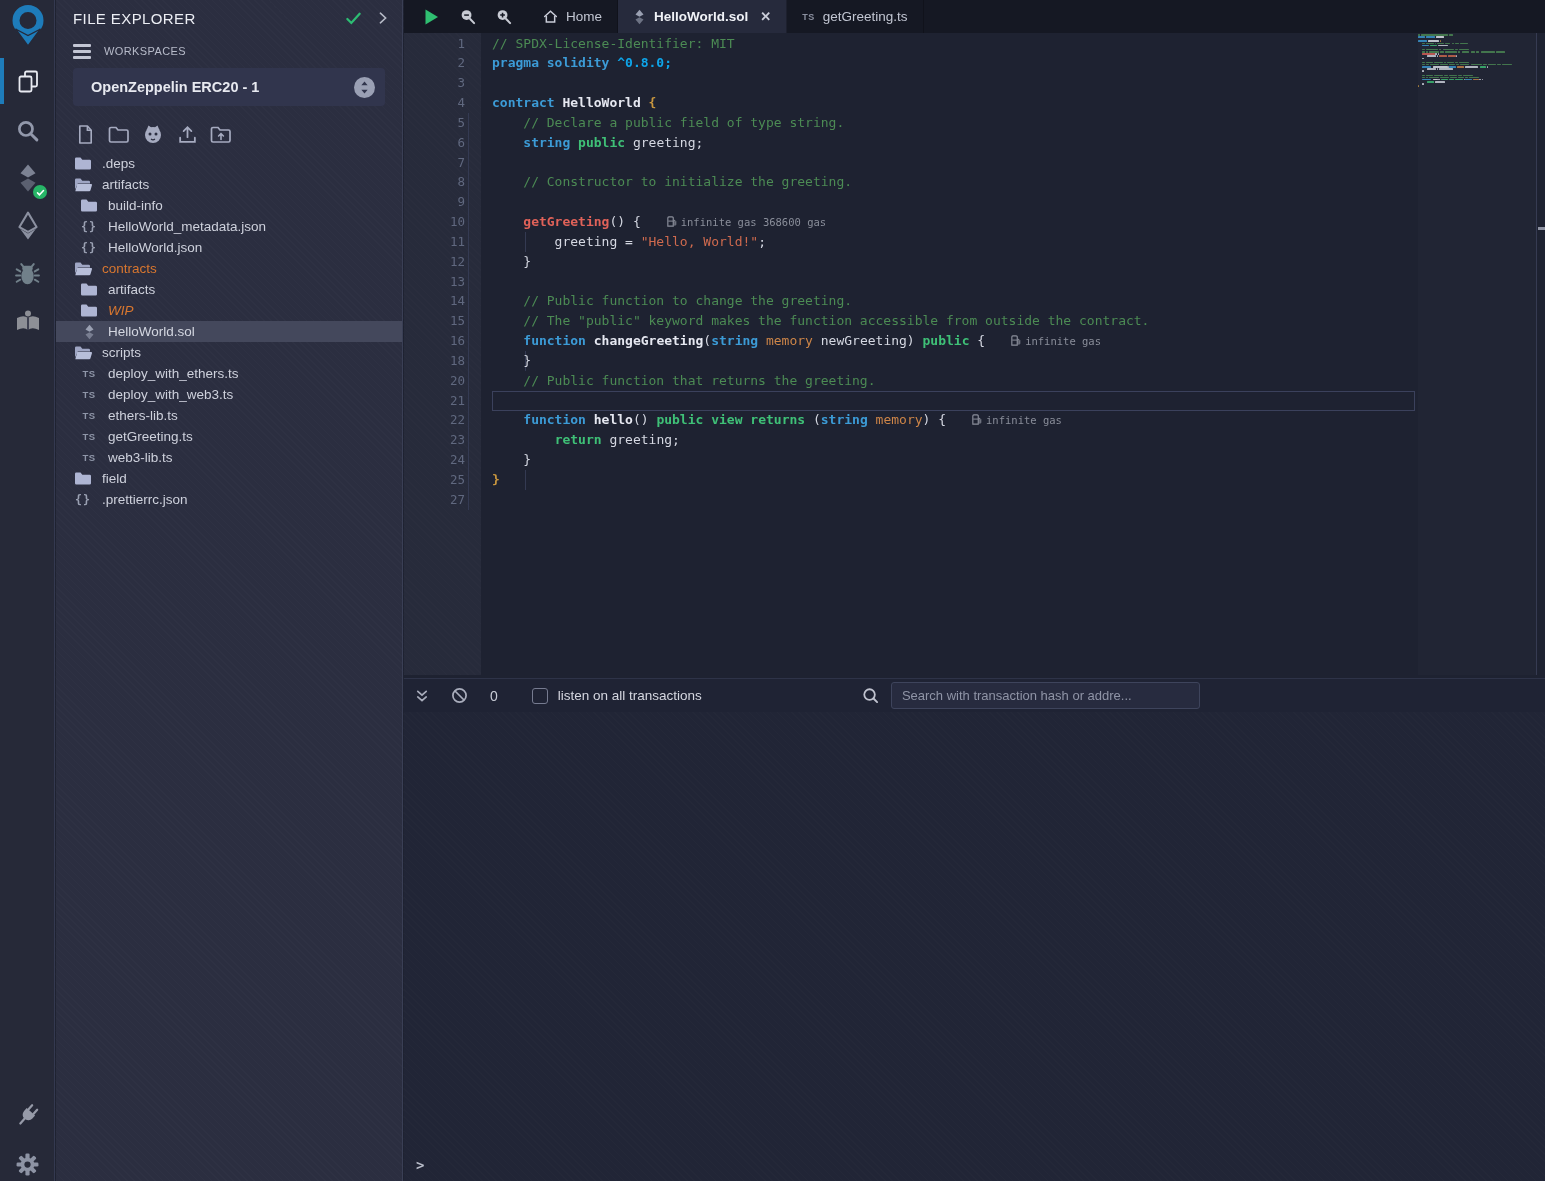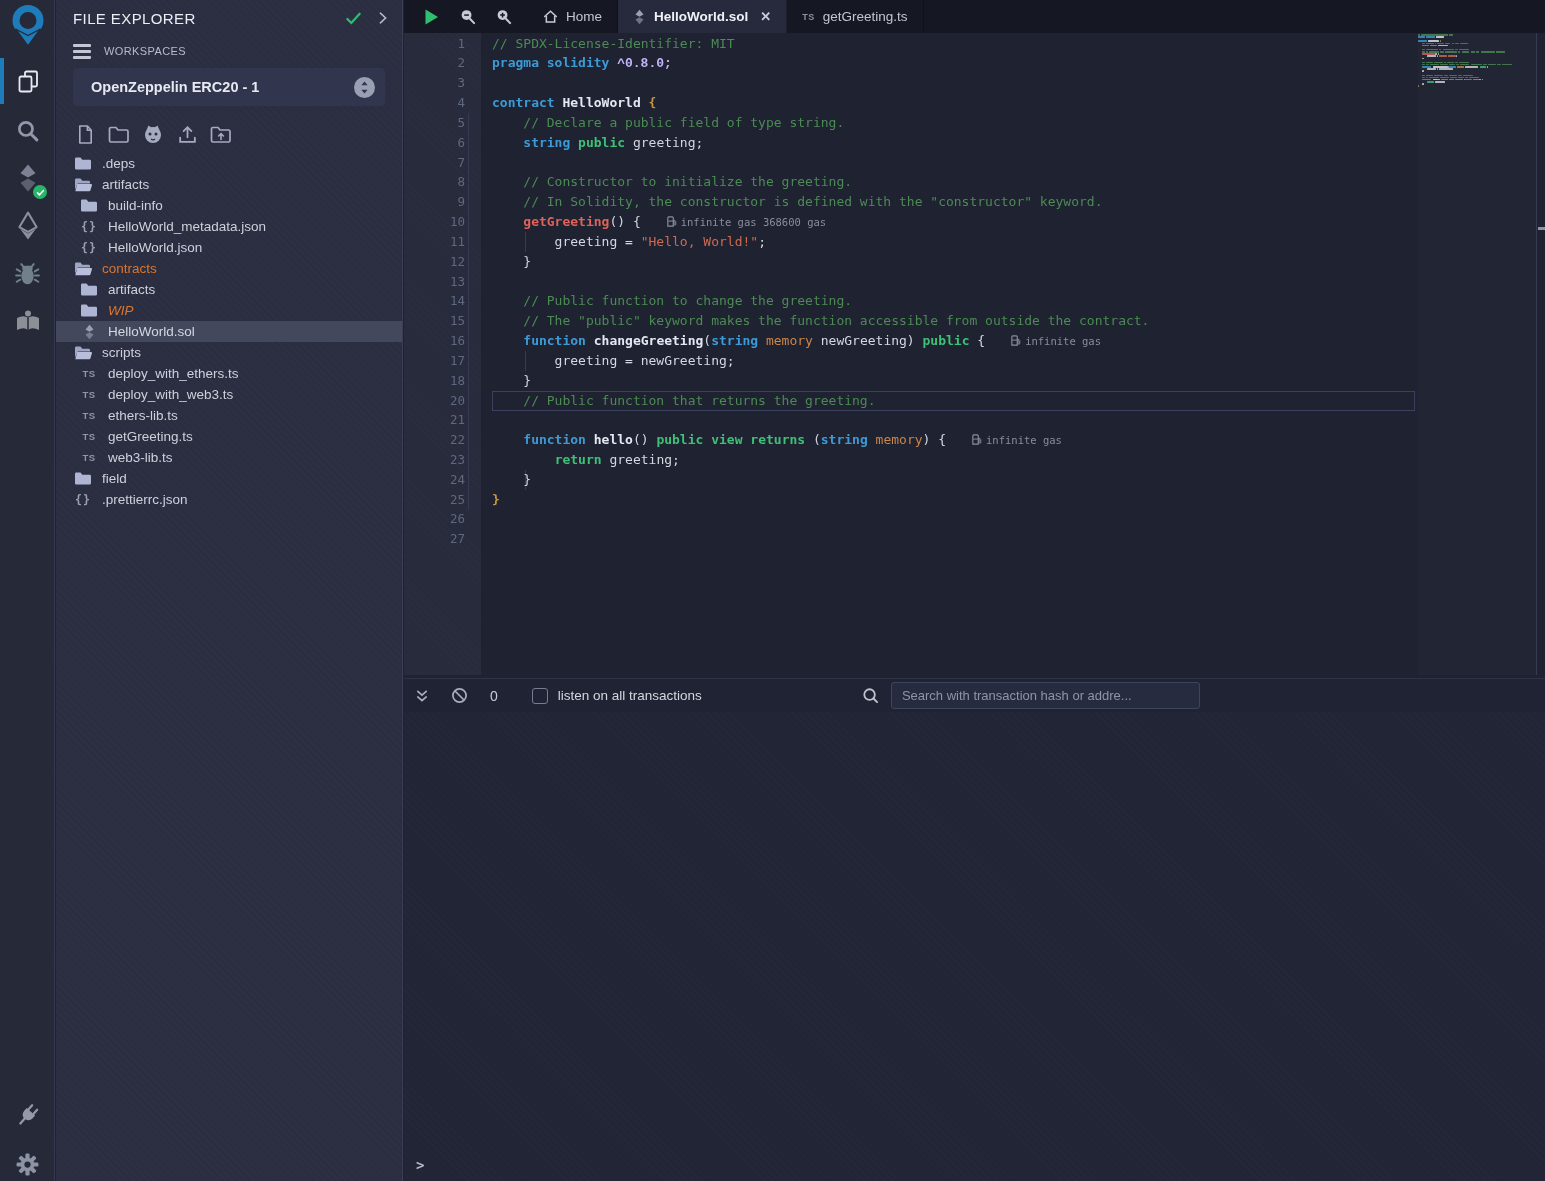--- a/index.html
+++ b/index.html
@@ -63,21 +63,21 @@
   .ln { position:absolute; left:0; top:0; width:61px; text-align:right; color:#60687f; font-size:12.5px; }
   .crow.cur .ln { color:#d8dbe4; }
   .codetext { position:absolute; left:88px; top:0; }
   .curline-box { position:absolute; left:88px; width:923px; height:20px; border:1px solid #3b415c; }
   .iguide { position:absolute; width:1px; background:#343a52; }
   .ghost { font-size:10.5px; color:#8a8e9a; margin-left:26px; letter-spacing:0; }
   .ghost svg { vertical-align:-1px; margin-right:4px; }
 
   .tok-cm{color:#4c8b54;} .tok-kw{color:#3c9bd6;font-weight:700;} .tok-mod{color:#3fc077;font-weight:700;}
   .tok-ctor{color:#e06259;font-weight:700;} .tok-mem{color:#cd8548;} .tok-str{color:#cf6a4e;}
-  .tok-id{color:#d5d8e2;} .tok-idb{color:#c4b5fd;font-weight:700;font-family:Liberation Mono, monospace;} .tok-fn{color:#e6e8f1;font-weight:700;}
+  .tok-id{color:#d5d8e2;} .tok-idb{color:#0ea5e9;font-weight:700;} .tok-fn{color:#e6e8f1;font-weight:700;}
   .tok-b1{color:#c9973f;font-weight:700;} .tok-b2{color:#d5d8e2;}
 
   .minimap { position:absolute; left:1014px; top:0; width:118px; height:642px; background:rgba(255,255,255,0.016); padding-top:1px; cursor:pointer; }
   .mm-line { height:2.15px; white-space:nowrap; overflow:hidden; }
   .mm-line span { display:inline-block; height:1.5px; vertical-align:top; border-radius:0.5px; }
   .scroll-track { position:absolute; left:1132px; top:0; width:1px; height:642px; background:#363b52; }
   .scroll-dash { position:absolute; left:1134px; top:194px; width:9px; height:3px; background:#8f93a3; cursor:pointer; }
 
   
   .term-bar { position:absolute; left:0; top:678px; right:0; height:34px; background:#1f2334; border-top:1px solid #2e3348;
@@ -444,47 +444,45 @@
           <div class="iguide" style="left: 121px; top: 317.88px; height: 19.83px;"></div>
           <div class="iguide" style="left: 121px; top: 436.86px; height: 19.83px;"></div>
           <div class="crow"><span class="ln">1</span><span class="codetext"><span class="tok-cm">// SPDX-License-Identifier: MIT</span></span></div>
           <div class="crow"><span class="ln">2</span><span class="codetext"><span class="tok-kw">pragma solidity</span><span class="tok-idb"> ^0.8.0;</span></span></div>
           <div class="crow"><span class="ln">3</span><span class="codetext"></span></div>
           <div class="crow"><span class="ln">4</span><span class="codetext"><span class="tok-kw">contract</span><span class="tok-id"> </span><span class="tok-fn">HelloWorld</span><span class="tok-id"> </span><span class="tok-b1">{</span></span></div>
           <div class="crow"><span class="ln">5</span><span class="codetext"><span class="tok-id">    </span><span class="tok-cm">// Declare a public field of type string.</span></span></div>
           <div class="crow"><span class="ln">6</span><span class="codetext"><span class="tok-id">    </span><span class="tok-kw">string</span><span class="tok-id"> </span><span class="tok-mod">public</span><span class="tok-id"> greeting;</span></span></div>
           <div class="crow"><span class="ln">7</span><span class="codetext"></span></div>
           <div class="crow"><span class="ln">8</span><span class="codetext"><span class="tok-id">    </span><span class="tok-cm">// Constructor to initialize the greeting.</span></span></div>
-          <div class="crow"><span class="ln">9</span><span class="codetext"><span class="tok-id">    </span><span class="tok-cm">// In Solidity, the constructor is defined with the "constructor" keyword.</span></span></div>
+          <div class="crow"><span class="ln">9</span></div>
           <div class="crow"><span class="ln">10</span><span class="codetext"><span class="tok-id">    </span><span class="tok-ctor">getGreeting</span><span class="tok-id">() </span><span class="tok-b2">{</span><span class="ghost"><svg width="10" height="11" viewBox="0 0 12 13">
                   <path d="M1 12V2.2A1.2 1.2 0 012.2 1h4.1a1.2 1.2 0 011.2 1.2V12z" fill="none" stroke="#8a8e9a" stroke-width="1.4"></path>
                   <path d="M1.5 6h6M8.5 4.5l2 2V10a1 1 0 01-2 0z" stroke="#8a8e9a" stroke-width="1.2" fill="none"></path>
                 </svg><span>infinite gas 368600 gas</span></span></span></div>
           <div class="crow"><span class="ln">11</span><span class="codetext"><span class="tok-id">        greeting = </span><span class="tok-str">"Hello, World!"</span><span class="tok-id">;</span></span></div>
           <div class="crow"><span class="ln">12</span><span class="codetext"><span class="tok-id">    </span><span class="tok-b2">}</span></span></div>
           <div class="crow"><span class="ln">13</span><span class="codetext"></span></div>
           <div class="crow"><span class="ln">14</span><span class="codetext"><span class="tok-id">    </span><span class="tok-cm">// Public function to change the greeting.</span></span></div>
           <div class="crow"><span class="ln">15</span><span class="codetext"><span class="tok-id">    </span><span class="tok-cm">// The "public" keyword makes the function accessible from outside the contract.</span></span></div>
           <div class="crow"><span class="ln">16</span><span class="codetext"><span class="tok-id">    </span><span class="tok-kw">function</span><span class="tok-id"> </span><span class="tok-fn">changeGreeting</span><span class="tok-id">(</span><span class="tok-kw">string</span><span class="tok-id"> </span><span class="tok-mem">memory</span><span class="tok-id"> newGreeting) </span><span class="tok-mod">public</span><span class="tok-id"> </span><span class="tok-b2">{</span><span class="ghost"><svg width="10" height="11" viewBox="0 0 12 13">
                   <path d="M1 12V2.2A1.2 1.2 0 012.2 1h4.1a1.2 1.2 0 011.2 1.2V12z" fill="none" stroke="#8a8e9a" stroke-width="1.4"></path>
                   <path d="M1.5 6h6M8.5 4.5l2 2V10a1 1 0 01-2 0z" stroke="#8a8e9a" stroke-width="1.2" fill="none"></path>
                 </svg><span>infinite gas</span></span></span></div>
-          <div class="crow"><span class="ln">17</span><span class="codetext"><span class="tok-id">        greeting = newGreeting;</span></span></div>
           <div class="crow"><span class="ln">18</span><span class="codetext"><span class="tok-id">    </span><span class="tok-b2">}</span></span></div>
           <div class="curline-box" style="top: 357.54px;"></div>
           <div class="crow"><span class="ln">20</span><span class="codetext"><span class="tok-id">    </span><span class="tok-cm">// Public function that returns the greeting.</span></span></div>
           <div class="crow"><span class="ln">21</span></div>
           <div class="crow"><span class="ln">22</span><span class="codetext"><span class="tok-id">    </span><span class="tok-kw">function</span><span class="tok-id"> </span><span class="tok-fn">hello</span><span class="tok-id">() </span><span class="tok-mod">public</span><span class="tok-id"> </span><span class="tok-mod">view</span><span class="tok-id"> </span><span class="tok-mod">returns</span><span class="tok-id"> (</span><span class="tok-kw">string</span><span class="tok-id"> </span><span class="tok-mem">memory</span><span class="tok-id">) </span><span class="tok-b2">{</span><span class="ghost"><svg width="10" height="11" viewBox="0 0 12 13">
                   <path d="M1 12V2.2A1.2 1.2 0 012.2 1h4.1a1.2 1.2 0 011.2 1.2V12z" fill="none" stroke="#8a8e9a" stroke-width="1.4"></path>
                   <path d="M1.5 6h6M8.5 4.5l2 2V10a1 1 0 01-2 0z" stroke="#8a8e9a" stroke-width="1.2" fill="none"></path>
                 </svg><span>infinite gas</span></span></span></div>
           <div class="crow"><span class="ln">23</span><span class="codetext"><span class="tok-id">        </span><span class="tok-mod">return</span><span class="tok-id"> greeting;</span></span></div>
           <div class="crow"><span class="ln">24</span><span class="codetext"><span class="tok-id">    </span><span class="tok-b2">}</span></span></div>
           <div class="crow"><span class="ln">25</span><span class="codetext"><span class="tok-b1">}</span></span></div>
-          <div class="crow"><span class="ln">26</span><span class="codetext"></span></div>
           <div class="crow"><span class="ln">27</span><span class="codetext"></span></div>
         </div>
       <div class="minimap" id="minimap">
           <div class="mm-line"><span style="width: 2.24px; background: rgb(76, 139, 84); opacity: 0.8;"></span><span style="width: 1.12px;"></span><span style="width: 26.88px; background: rgb(76, 139, 84); opacity: 0.8;"></span><span style="width: 1.12px;"></span><span style="width: 3.36px; background: rgb(76, 139, 84); opacity: 0.8;"></span></div>
           <div class="mm-line"><span style="width: 6.72px; background: rgb(60, 155, 214); opacity: 0.8;"></span><span style="width: 1.12px;"></span><span style="width: 8.96px; background: rgb(60, 155, 214); opacity: 0.8;"></span><span style="width: 1.12px;"></span><span style="width: 7.84px; background: rgb(233, 235, 243); opacity: 0.8;"></span></div>
           <div class="mm-line"></div>
           <div class="mm-line"><span style="width: 8.96px; background: rgb(60, 155, 214); opacity: 0.8;"></span><span style="width: 1.12px;"></span><span style="width: 11.2px; background: rgb(230, 232, 241); opacity: 0.8;"></span><span style="width: 1.12px;"></span><span style="width: 1.12px; background: rgb(201, 151, 63); opacity: 0.8;"></span></div>
           <div class="mm-line"><span style="width: 4.48px;"></span><span style="width: 2.24px; background: rgb(76, 139, 84); opacity: 0.8;"></span><span style="width: 1.12px;"></span><span style="width: 7.84px; background: rgb(76, 139, 84); opacity: 0.8;"></span><span style="width: 1.12px;"></span><span style="width: 1.12px; background: rgb(76, 139, 84); opacity: 0.8;"></span><span style="width: 1.12px;"></span><span style="width: 6.72px; background: rgb(76, 139, 84); opacity: 0.8;"></span><span style="width: 1.12px;"></span><span style="width: 5.6px; background: rgb(76, 139, 84); opacity: 0.8;"></span><span style="width: 1.12px;"></span><span style="width: 2.24px; background: rgb(76, 139, 84); opacity: 0.8;"></span><span style="width: 1.12px;"></span><span style="width: 4.48px; background: rgb(76, 139, 84); opacity: 0.8;"></span><span style="width: 1.12px;"></span><span style="width: 7.84px; background: rgb(76, 139, 84); opacity: 0.8;"></span></div>
           <div class="mm-line"><span style="width: 4.48px;"></span><span style="width: 6.72px; background: rgb(60, 155, 214); opacity: 0.8;"></span><span style="width: 1.12px;"></span><span style="width: 6.72px; background: rgb(63, 192, 119); opacity: 0.8;"></span><span style="width: 1.12px;"></span><span style="width: 10.08px; background: rgb(213, 216, 226); opacity: 0.8;"></span></div>
           <div class="mm-line"></div>

